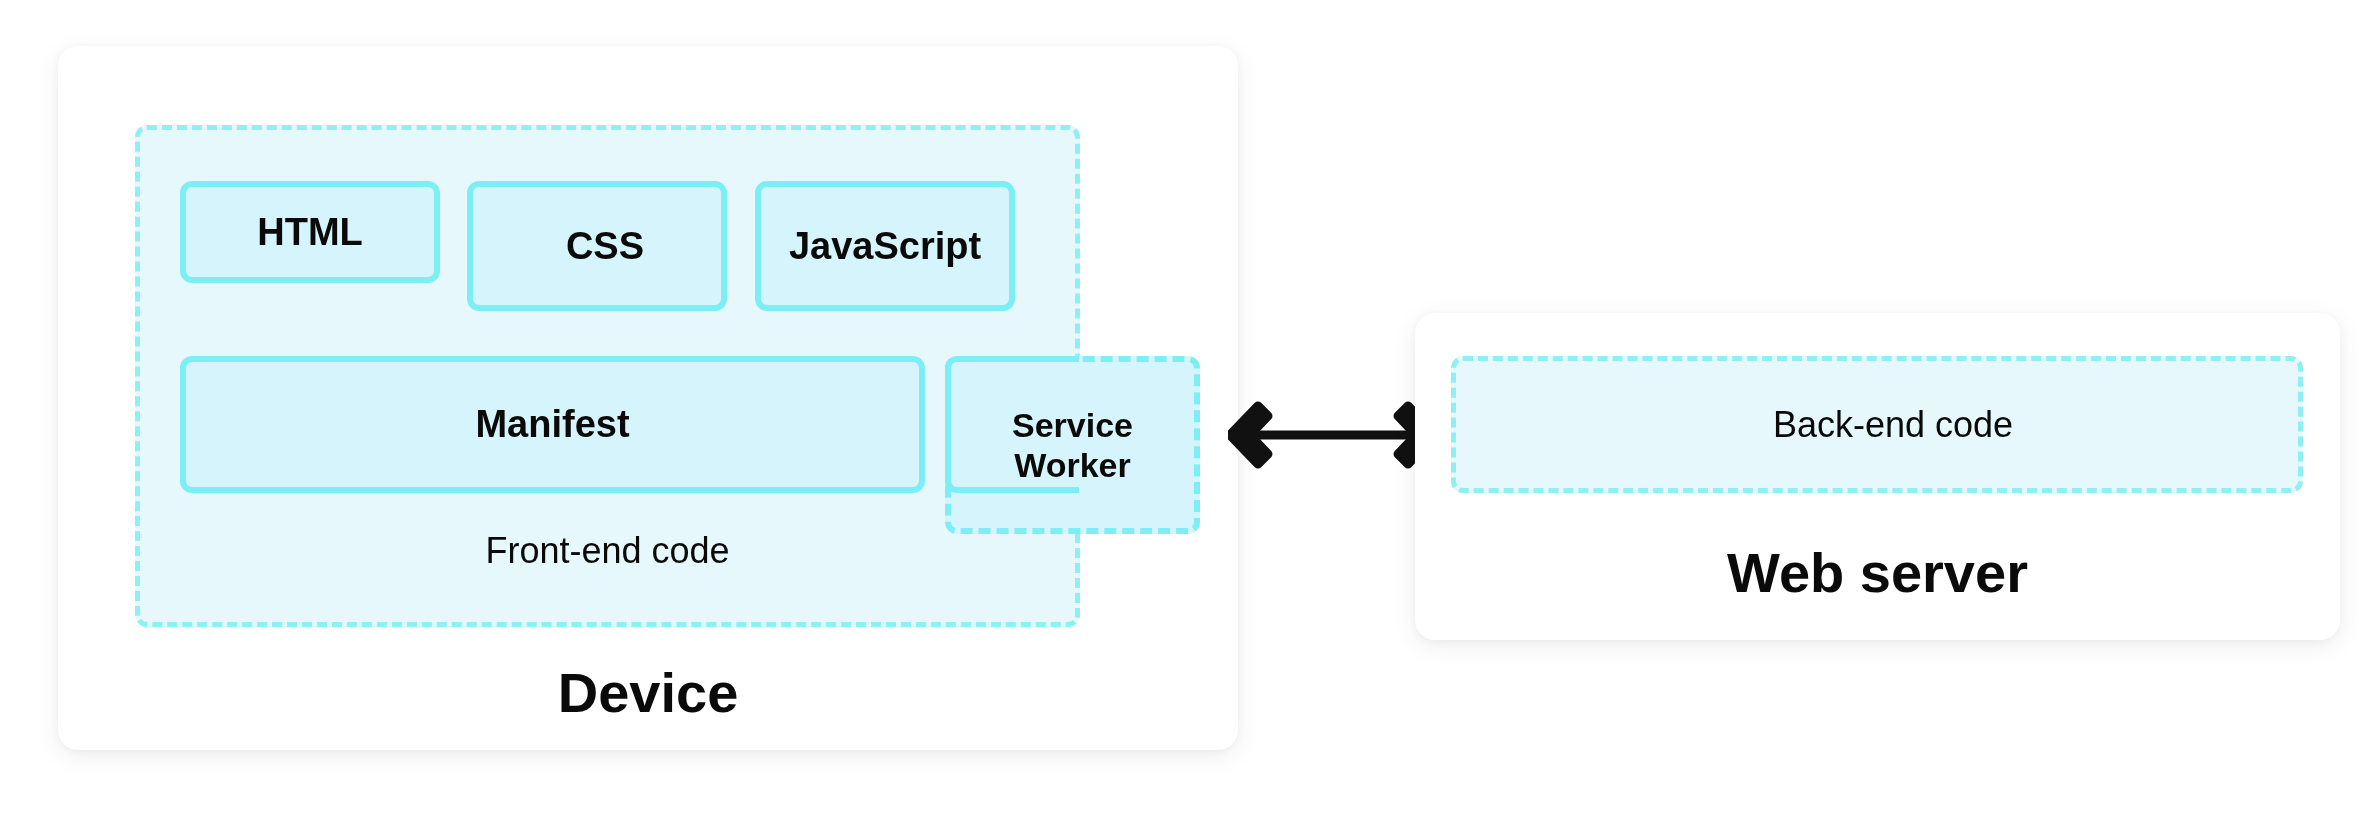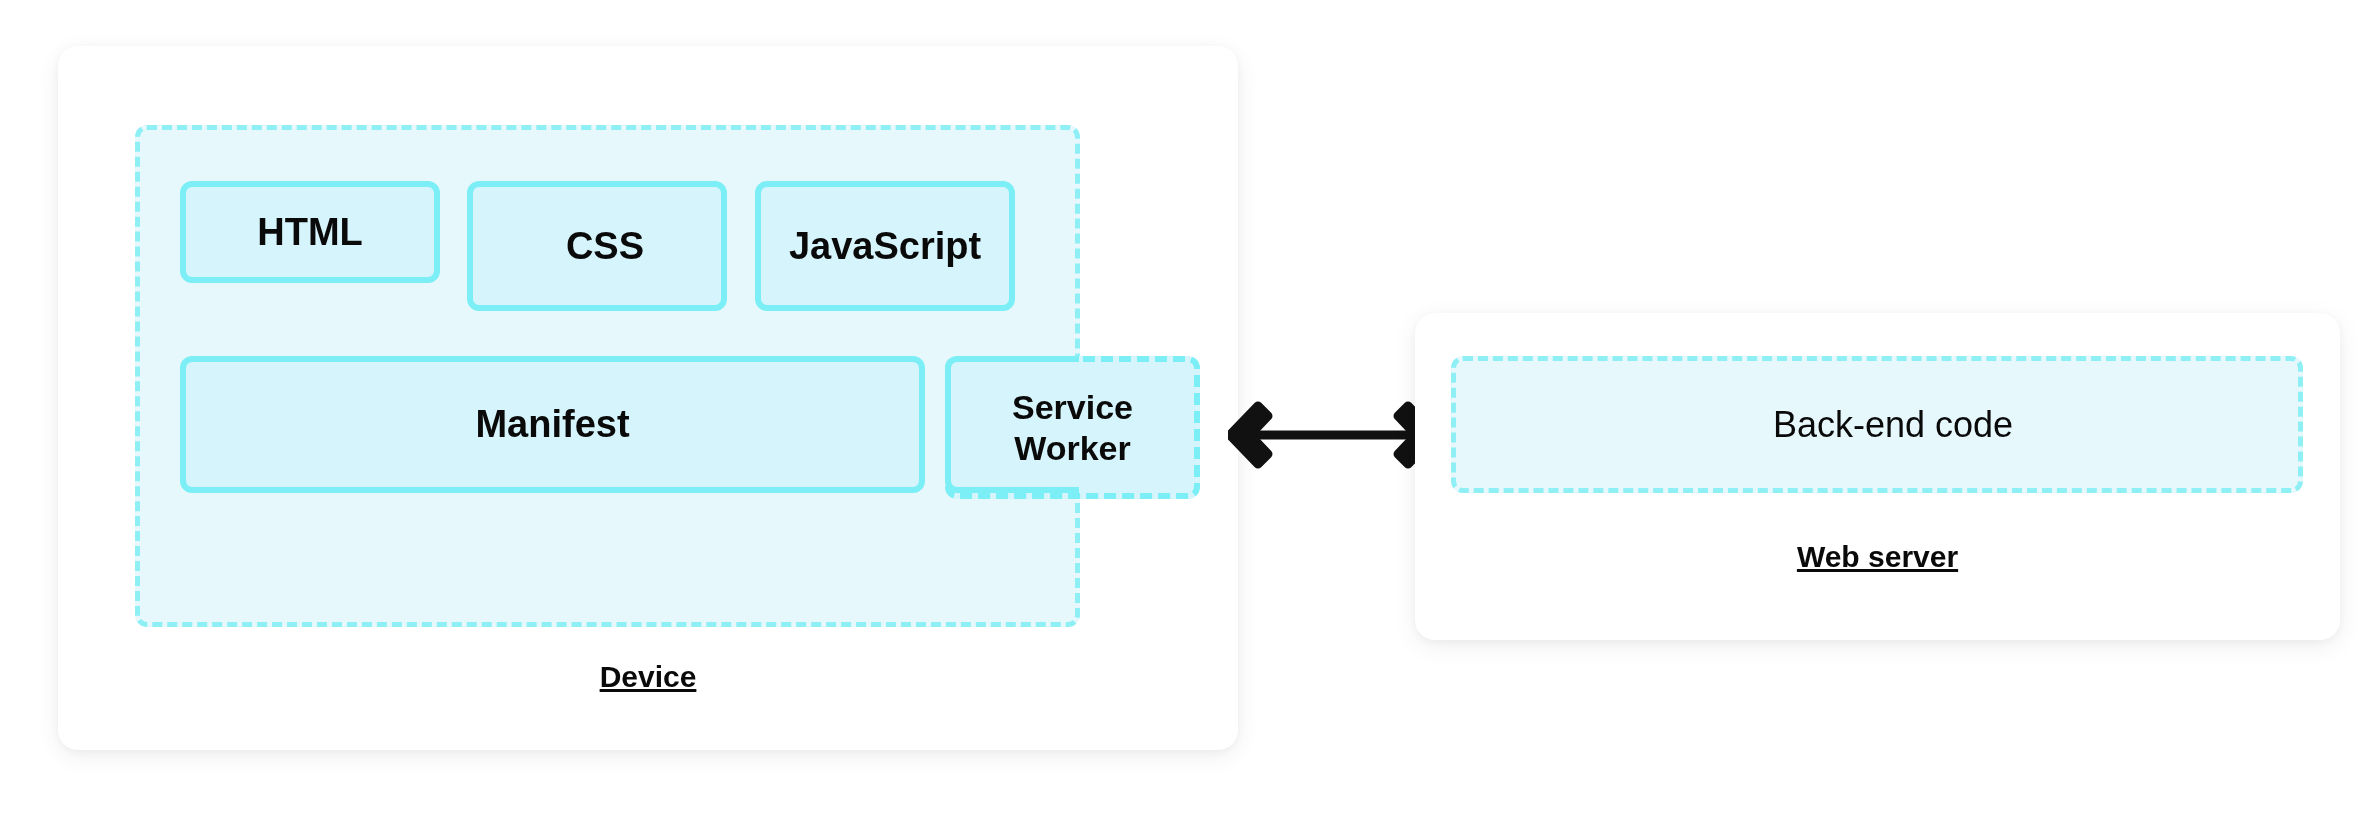--- a/index.html
+++ b/index.html
@@ -91,21 +91,21 @@
     height: 137px;
     font-size: 38px;
   }
 
   
   #sw-wrap {
     position: absolute;
     left: 945px;
     top: 356px;
     width: 255px;
-    height: 143px;
+    height: 178px;
   }
   #box-sw-dashed {
     position: absolute;
     inset: 0;
     background: #D6F4FB;
     border: 6px dashed #7BEFF5;
     border-radius: 12px;
     box-sizing: border-box;
   }
   #box-sw-solid {
@@ -151,23 +151,22 @@
   }
   #backend-label {
     font-size: 36px;
   }
 
   .card-title {
     position: absolute;
     text-align: center;
     color: #0a0a0a;
     font-weight: bold;
-    font-size: 30px;
+    font-size: 56px;
     white-space: nowrap;
-    text-decoration: underline;
   }
   #device-title {
     left: 58px;
     top: 660px;
     width: 1180px;
   }
   #server-title {
     left: 1415px;
     top: 540px;
     width: 925px;
@@ -198,20 +197,21 @@
     <div class="solid-box" id="box-js" style="left:697px; top:135px;">JavaScript</div>
 
     <div class="solid-box" id="box-manifest" style="left:122px; top:310px;">Manifest</div>
 
     <div id="sw-wrap" style="left:887px; top:310px;">
       <div id="box-sw-dashed"></div>
       <div id="box-sw-solid"></div>
       <div id="box-sw-label">Service<br>Worker</div>
     </div>
 
+    <div class="region-label" id="frontend-label" style="left:77px; top:484px; width:945px;">Front-end code</div>
 
   </div>
 
   <div class="card-title" id="device-title">Device</div>
 
   <svg id="link-arrow" viewBox="0 0 210 90">
     <g fill="#111111" stroke="#111111" stroke-linejoin="round" stroke-linecap="round">
 
       <rect x="26" y="41" width="158" height="8"></rect>
 

